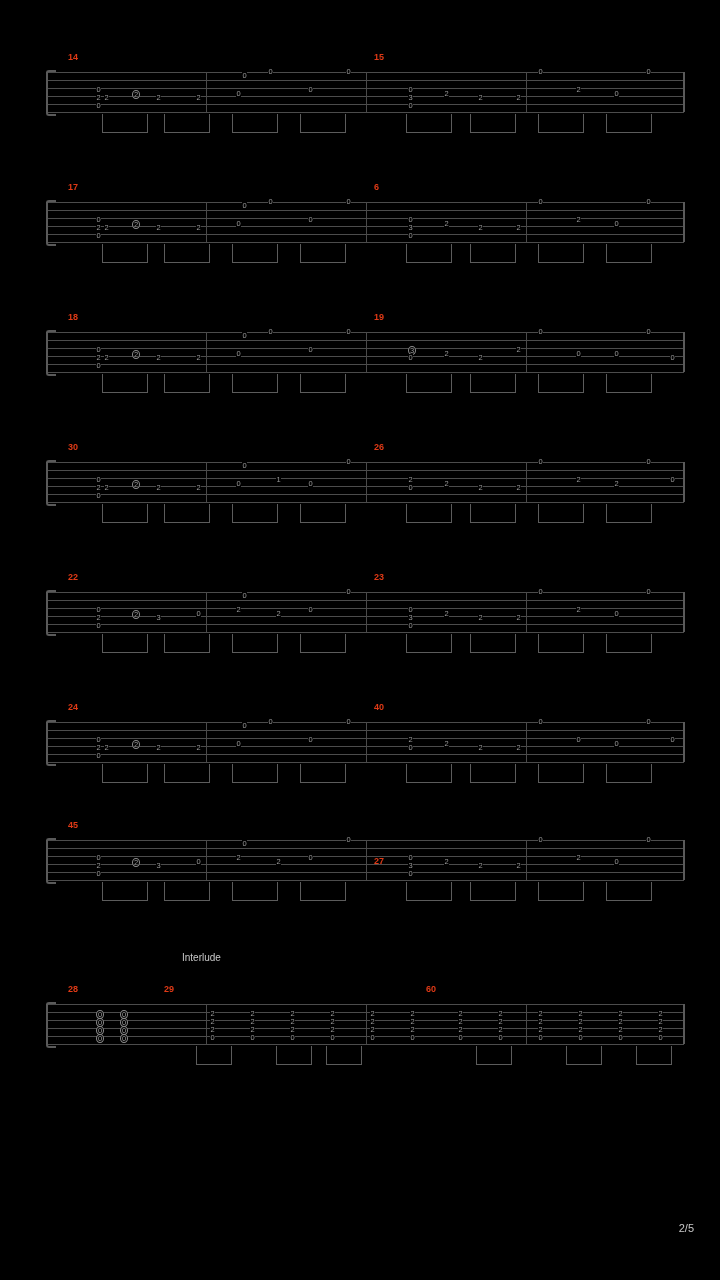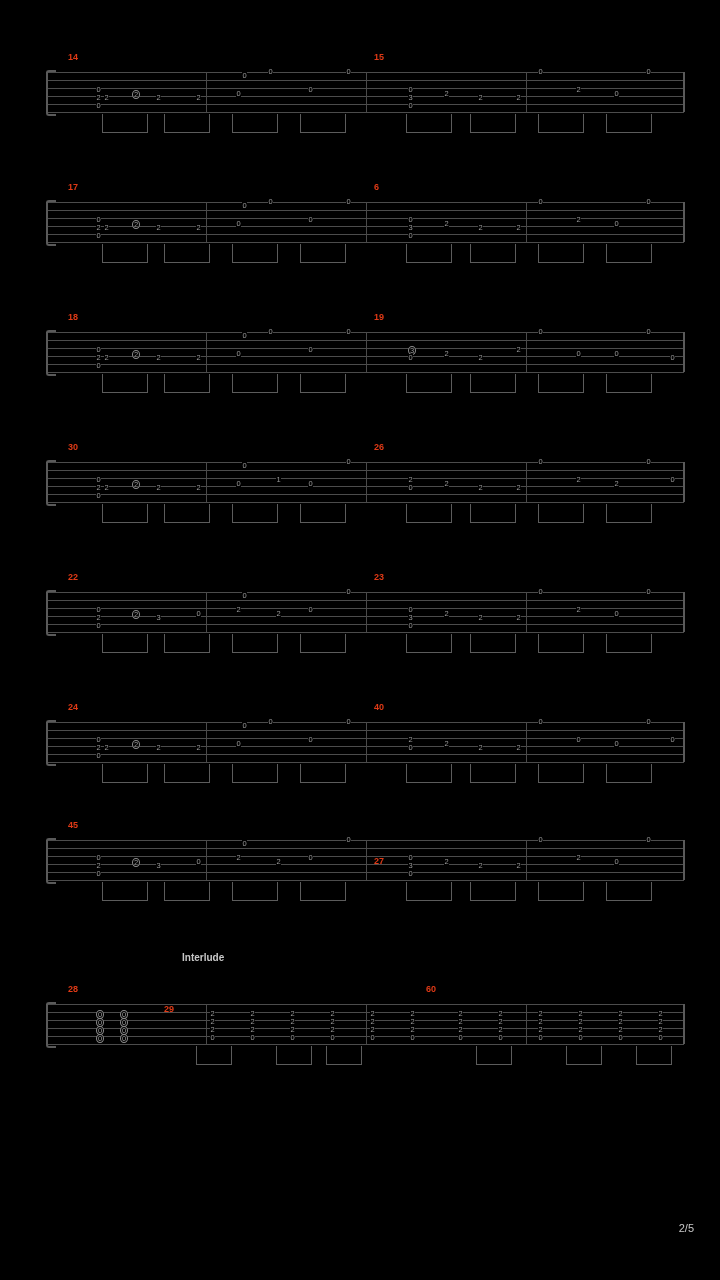--- a/index.html
+++ b/index.html
@@ -13,21 +13,21 @@
   .staff .line{position:absolute;left:0;right:0;height:1px;background:#4c4c4c;}
   .bracket{position:absolute;left:0;top:0;width:8px;height:46px;border:2px solid #5a5a5a;border-right:none;border-radius:3px 0 0 3px;}
   .barline{position:absolute;top:0;width:1px;height:46px;background:#4a4a4a;}
   .barline.thick{width:2px;background:#5a5a5a;}
 
   .note{position:absolute;color:#9a9a9a;font-size:7.5px;font-family:"Liberation Sans",sans-serif;line-height:7px;background:#000;padding:0 0.5px;}
   .note.boxed{border:1px solid #8a8a8a;border-radius:50%;padding:0 1px;}
 
   .stemgroup{position:absolute;border-left:1px solid #5c5c5c;border-right:1px solid #5c5c5c;border-bottom:1px solid #5c5c5c;height:18px;}
 
-  .section-label{position:absolute;color:#c8c8c8;font-size:10px;font-weight:bold;}
+  .section-label{position:absolute;color:#c8c8c8;font-size:10px;font-weight:normal;}
   .page-num{position:absolute;right:26px;bottom:46px;color:#c8c8c8;font-size:11px;}
 </style>
 </head>
 <body>
 
 <div class="page">
 
   <div id="systems-root">
       <div class="system" style="top: 66px;">
         <div class="measure-num" style="left: 32px; top: -14px;">14</div>
@@ -358,21 +358,21 @@
           <div class="note" style="left: 432px; top: 28px;">2</div>
           <div class="note" style="left: 470px; top: 28px;">2</div>
           <div class="note" style="left: 492px; top: 2px;">0</div>
           <div class="note" style="left: 530px; top: 20px;">2</div>
           <div class="note" style="left: 568px; top: 24px;">0</div>
           <div class="note" style="left: 600px; top: 2px;">0</div>
         </div>
       </div>
       <div class="system" style="top: 998px;">
         <div class="measure-num" style="left: 32px; top: -14px;">28</div>
-        <div class="measure-num" style="left: 128px; top: -14px; margin-top: 20px;">29</div>
+        <div class="measure-num" style="left: 128px; top: -14px;">29</div>
         <div class="measure-num" style="left: 390px; top: -14px;">60</div>
         <div class="stemgroup" style="left: 160px; top: 48px; width: 34px;"></div>
         <div class="stemgroup" style="left: 240px; top: 48px; width: 34px;"></div>
         <div class="stemgroup" style="left: 290px; top: 48px; width: 34px;"></div>
         <div class="stemgroup" style="left: 440px; top: 48px; width: 34px;"></div>
         <div class="stemgroup" style="left: 530px; top: 48px; width: 34px;"></div>
         <div class="stemgroup" style="left: 600px; top: 48px; width: 34px;"></div>
         <div class="staff">
           <div class="line" style="top: 6px;"></div>
           <div class="line" style="top: 14px;"></div>

